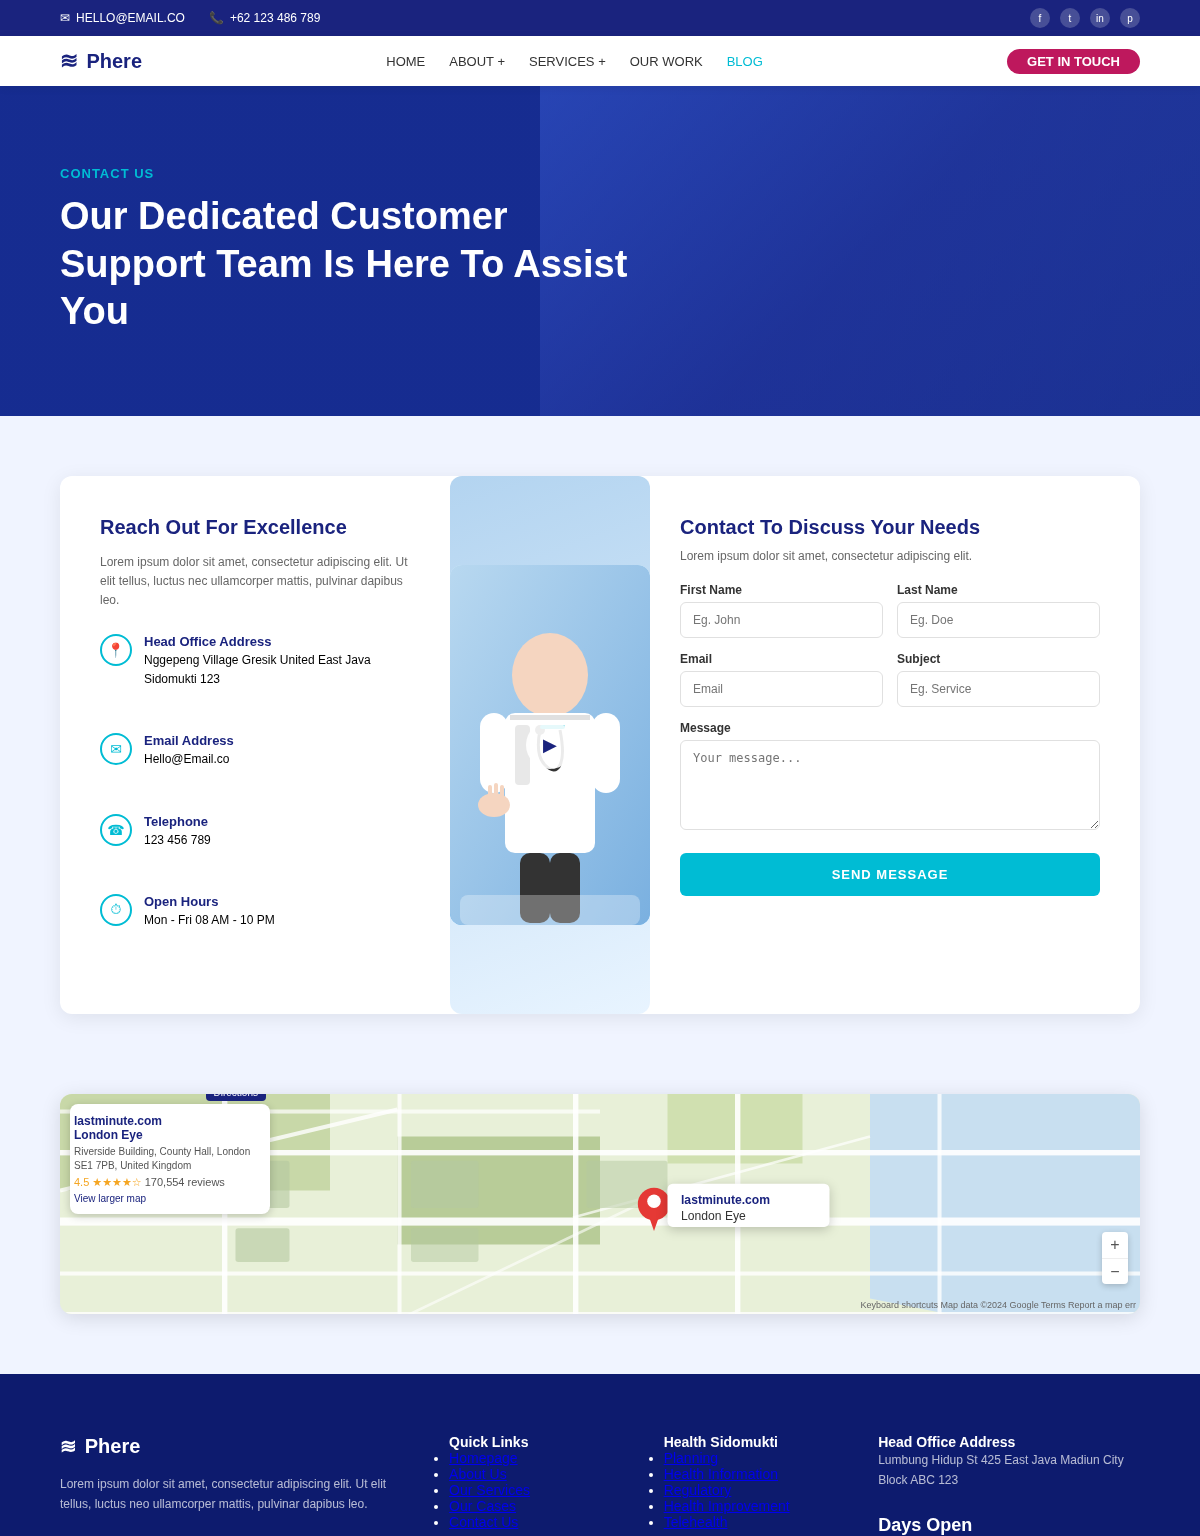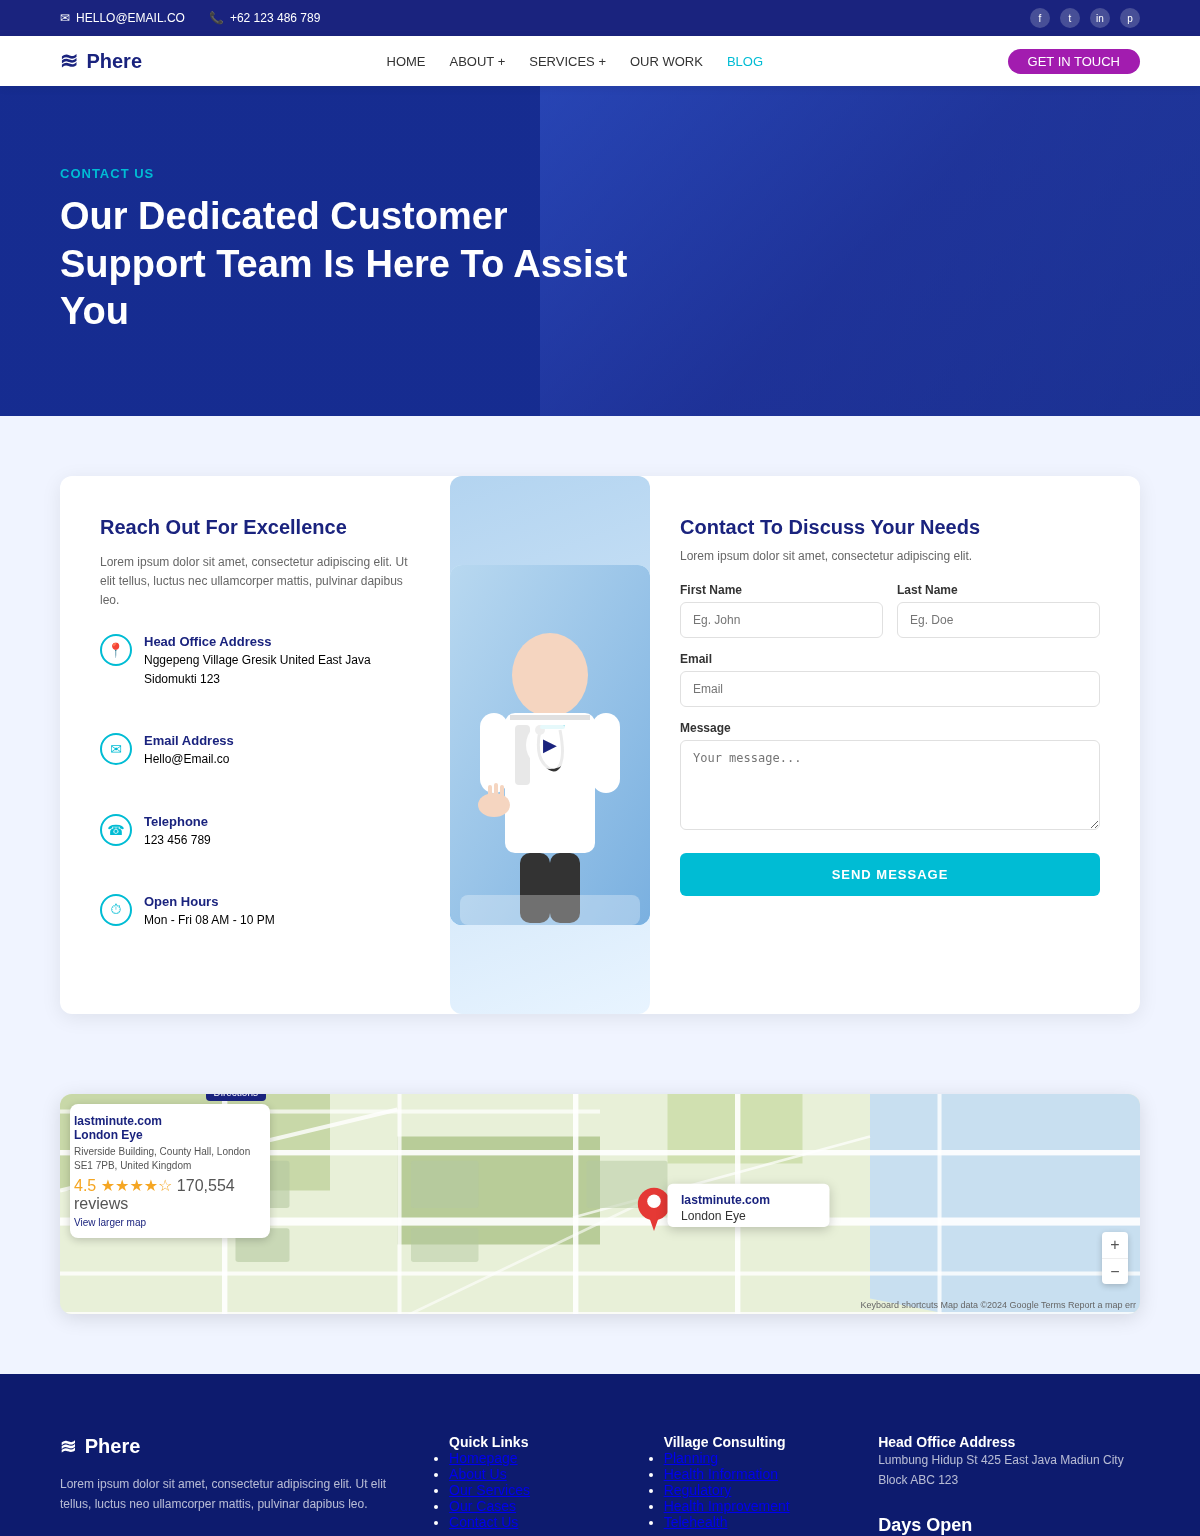--- a/index.html
+++ b/index.html
@@ -33,22 +33,22 @@
       box-shadow: 0 2px 8px rgba(0,0,0,0.08);
       position: relative;
       z-index: 10;
     }
     .logo { display: flex; align-items: center; gap: 8px; font-weight: bold; font-size: 20px; color: #1a237e; }
     .logo-wave { color: #1a237e; font-size: 22px; }
     .nav-links { display: flex; gap: 24px; align-items: center; }
     .nav-links a { text-decoration: none; color: #333; font-size: 13px; font-weight: 500; }
     .nav-active { color: #00bcd4 !important; }
     .btn-get-in-touch {
-      background: #a21caf; color: #fff; border: none; padding: 5px 20px;
-      border-radius: 24px; cursor: pointer; font-size: 13px; font-weight: 400;
+      background: #be185d; color: #fff; border: none; padding: 5px 20px;
+      border-radius: 24px; cursor: pointer; font-size: 13px; font-weight: 700;
     }
 
     
     .hero {
       background: linear-gradient(to right, rgba(20,40,140,0.85) 45%, rgba(20,40,140,0.3) 100%), #2244aa;
       color: #fff;
       padding: 80px 60px;
       min-height: 240px;
       position: relative;
       overflow: hidden;
@@ -142,21 +142,21 @@
       position: relative; height: 220px;
       background: #e8f0e0;
     }
     .map-info-box {
       position: absolute; top: 10px; left: 10px;
       background: #fff; border-radius: 8px; padding: 10px 4px;
       box-shadow: 0 2px 8px rgba(0,0,0,0.2); width: 200px; font-size: 11px;
     }
     .map-info-box h4 { font-size: 12px; font-weight: 700; color: #1a237e; margin-bottom: 3px; }
     .map-info-box p { color: #555; line-height: 1.4; font-size: 10px; }
-    .map-stars { color: #f5a623; font-size: 16px; margin: 3px 0; }
+    .map-stars { color: #f5a623; font-size: 11px; margin: 3px 0; }
     .map-directions-btn {
       background: #1a237e; color: #fff; border: none; padding: 3px 8px;
       border-radius: 4px; font-size: 10px; cursor: pointer; float: right; margin-top: -30px;
     }
     .map-link { color: #1a237e; font-size: 10px; display: block; margin-top: 4px; cursor: pointer; }
     .map-zoom {
       position: absolute; right: 12px; bottom: 30px;
       background: #fff; border-radius: 4px; box-shadow: 0 2px 6px rgba(0,0,0,0.2);
     }
     .map-zoom-btn {
@@ -318,20 +318,24 @@
         <div class="form-group">
           <label>Last Name</label>
           <input type="text" placeholder="Eg. Doe" style="">
         </div>
       </div>
       <div class="form-row">
         <div class="form-group">
           <label>Email</label>
           <input type="email" placeholder="Email" style="">
         </div>
+        <div class="form-group">
+          <label>Subject</label>
+          <input type="text" placeholder="Eg. Service" style="">
+        </div>
       </div>
       <div class="form-group" style="margin-bottom:14px;">
         <label>Message</label>
         <textarea placeholder="Your message..." style=""></textarea>
       </div>
       <button class="btn-send">SEND MESSAGE</button>
     </div>
   </div>
 </section>
 
@@ -423,21 +427,21 @@
       <ul>
         <li><a href="#">Homepage</a></li>
         <li><a href="#">About Us</a></li>
         <li><a href="#">Our Services</a></li>
         <li><a href="#">Our Cases</a></li>
         <li><a href="#">Contact Us</a></li>
       </ul>
     </div>
 
     <div>
-      <h4>Village Consulting</h4>
+      <h4>Health Sidomukti</h4>
       <ul>
         <li><a href="#">Planning</a></li>
         <li><a href="#">Health Information</a></li>
         <li><a href="#">Regulatory</a></li>
         <li><a href="#">Health Improvement</a></li>
         <li><a href="#">Telehealth</a></li>
       </ul>
     </div>
 
     <div>

